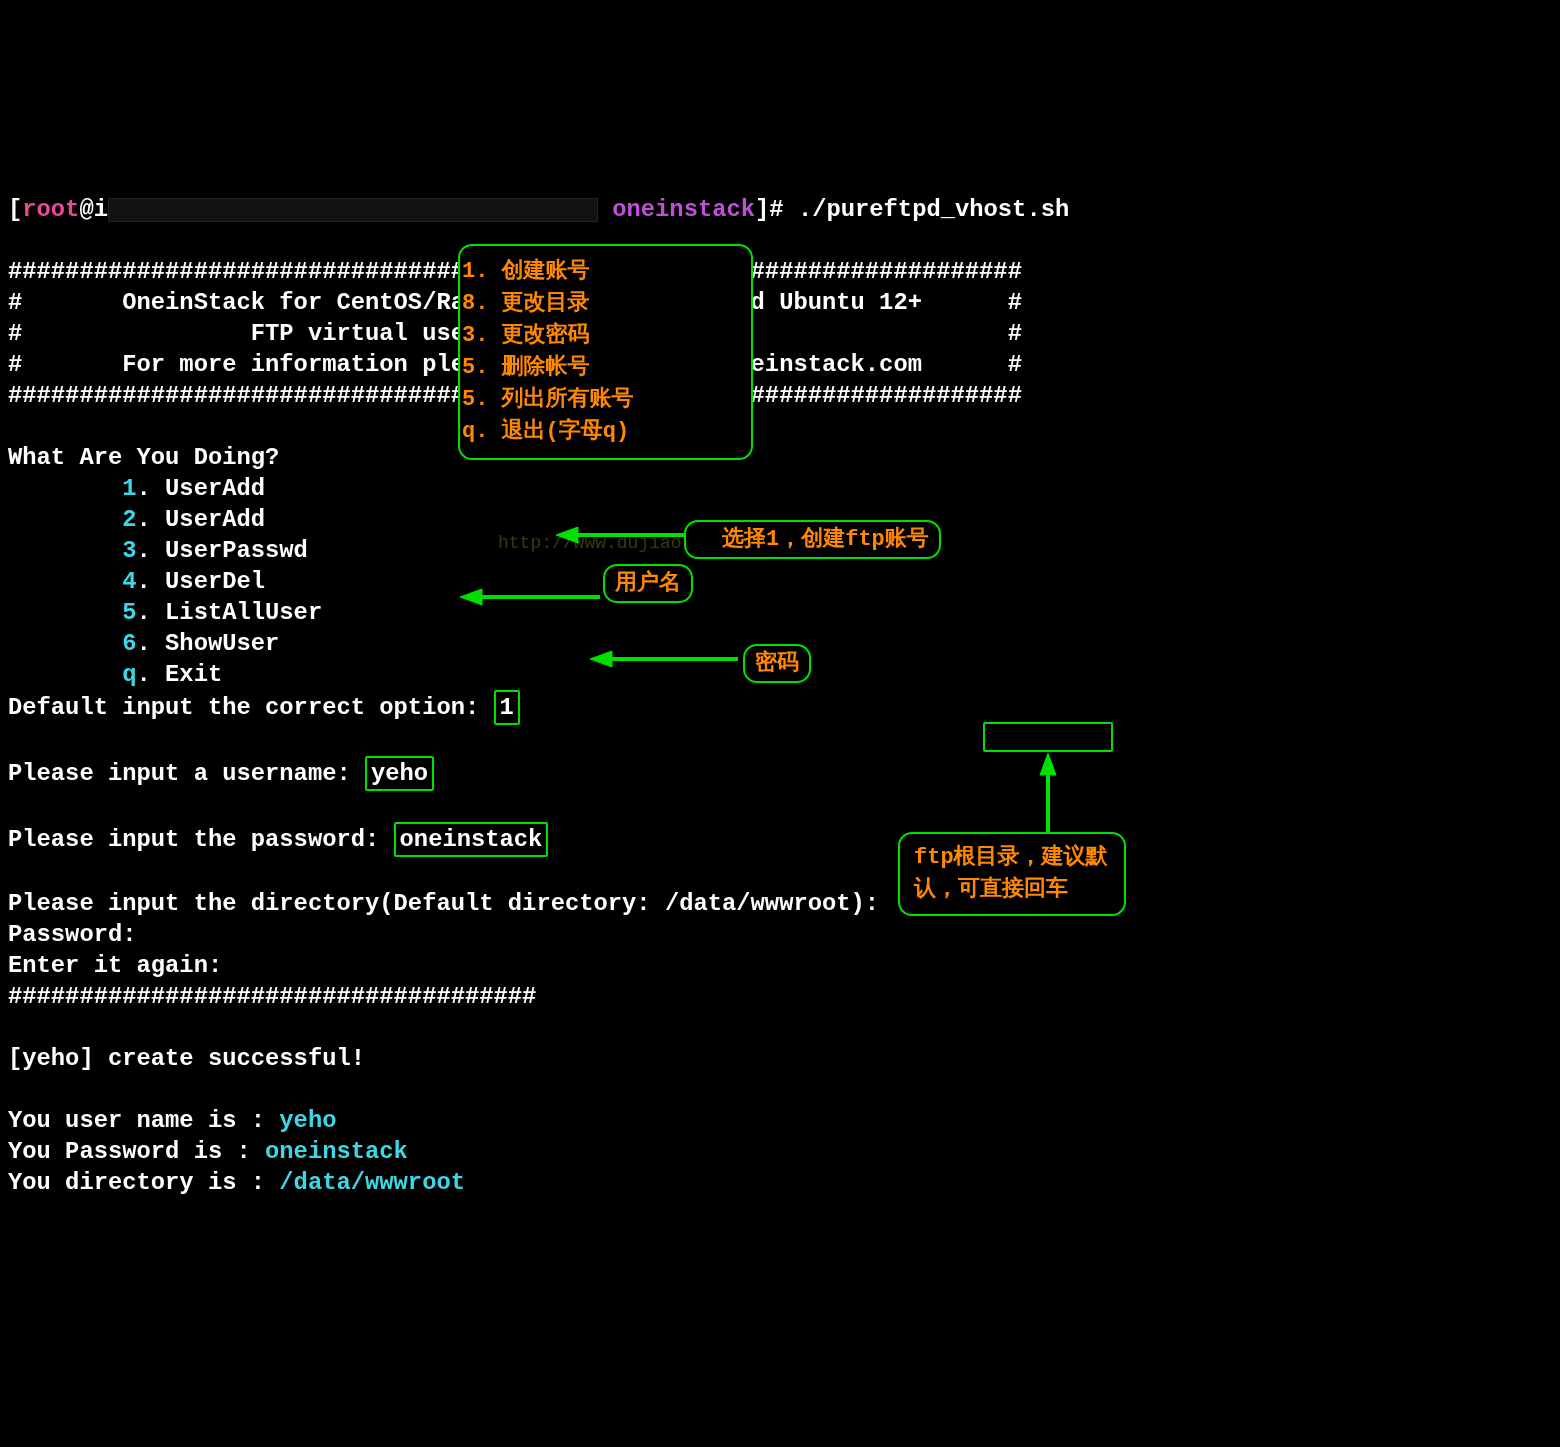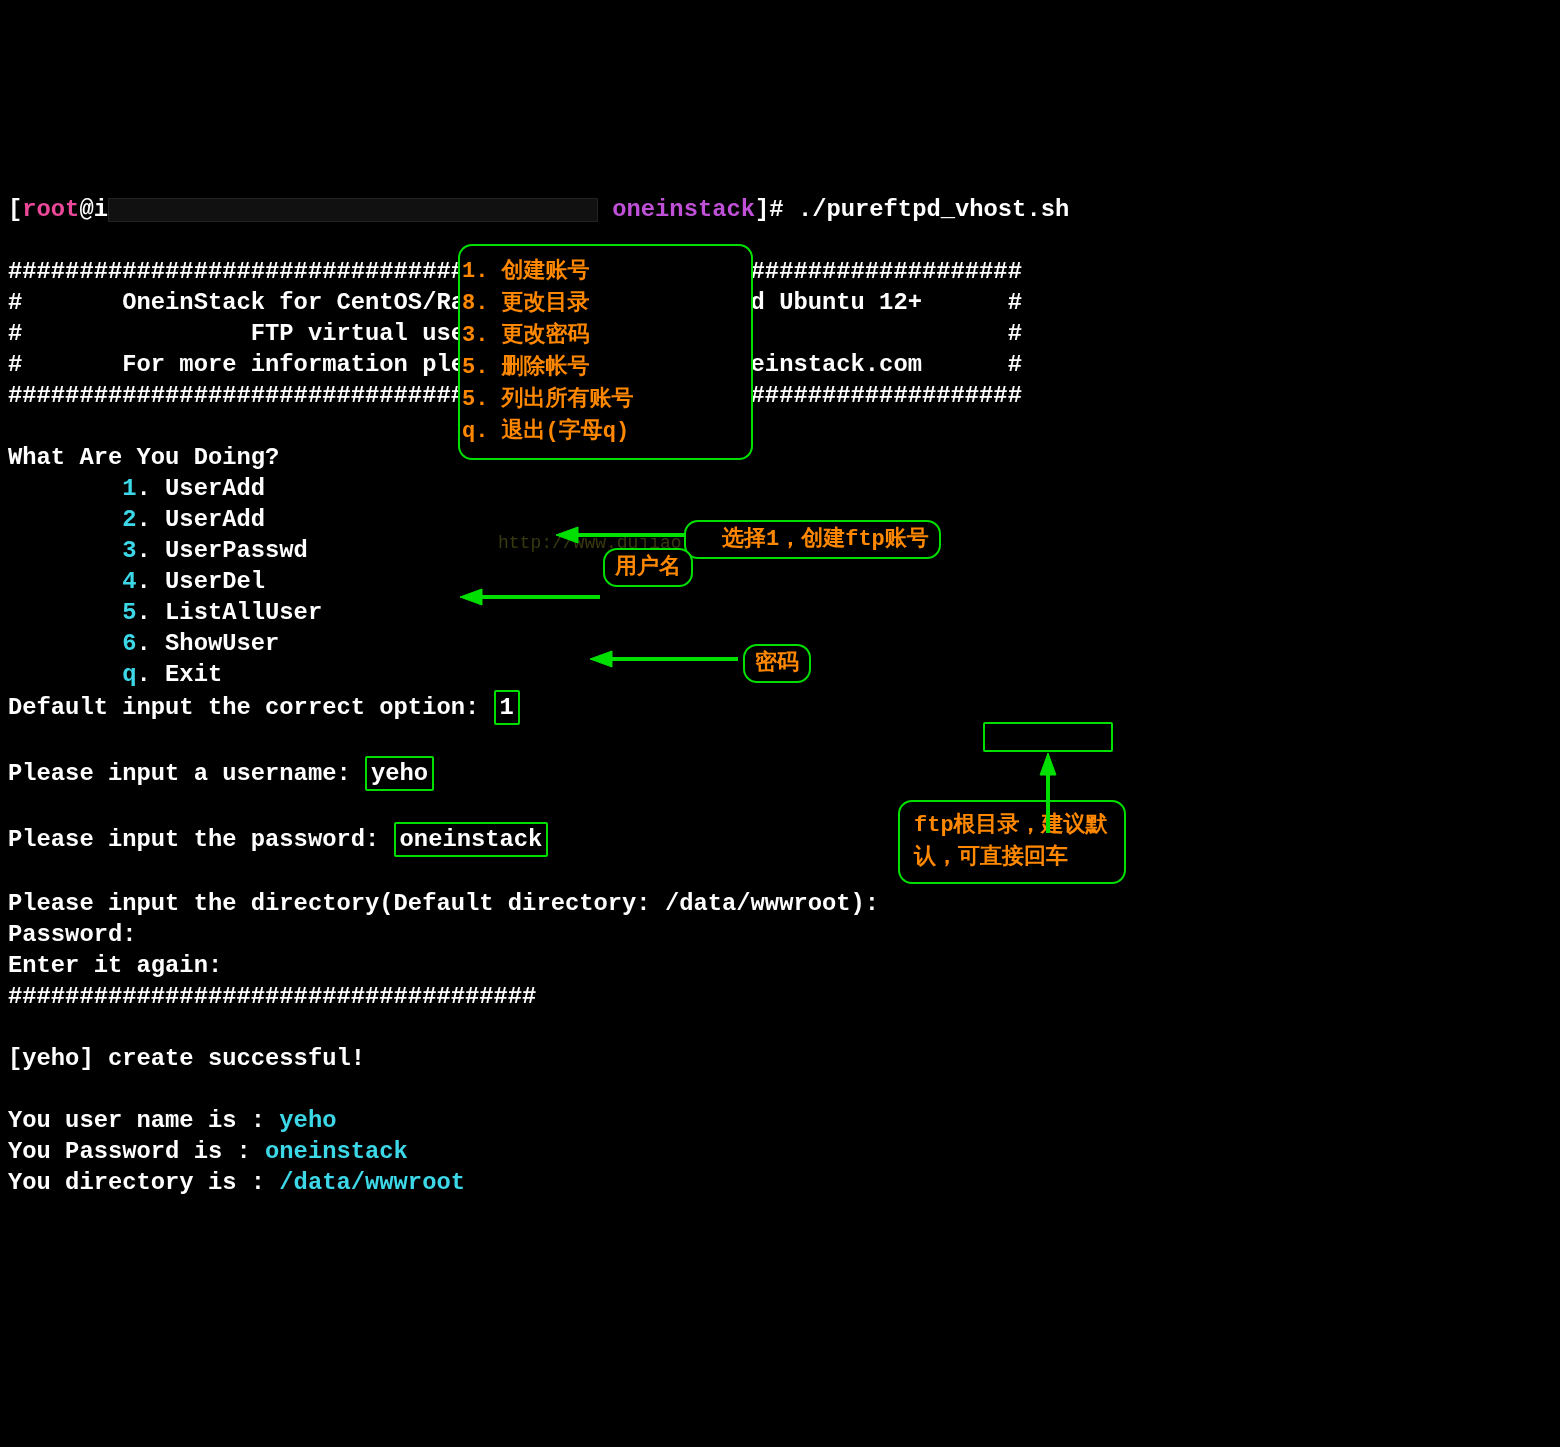--- a/index.html
+++ b/index.html
@@ -121,23 +121,23 @@
 <div>5. 删除帐号</div>
 <div>5. 列出所有账号</div>
 <div>q. 退出(字母q)</div>
 </div>
 
 
 <div class="watermark" style="left:498px; top:528px;">http://www.dujiao.org</div>
 
 
 <div class="annot-label" style="left:684px; top:520px;padding-left:36px;">选择1，创建ftp账号</div>
-<div class="annot-label" style="left:603px; top:548px;">用户名</div>
+<div class="annot-label" style="left:603px; top:564px;">用户名</div>
 <div class="annot-label" style="left:743px; top:644px;">密码</div>
-<div class="annot-box" style="left:898px; top:800px; width:228px; padding:8px 14px;">
+<div class="annot-box" style="left:898px; top:832px; width:228px; padding:8px 14px;">
   <div>ftp根目录，建议默认，可直接回车</div>
 </div>
 
 
 <svg class="arrow" style="left:556px; top:525px;" width="128" height="20">
   <line x1="128" y1="10" x2="20" y2="10" stroke-width="4"></line>
   <polygon points="0,10 22,2 22,18"></polygon>
 </svg>
 <svg class="arrow" style="left:460px; top:587px;" width="140" height="20">
   <line x1="140" y1="10" x2="20" y2="10" stroke-width="4"></line>

